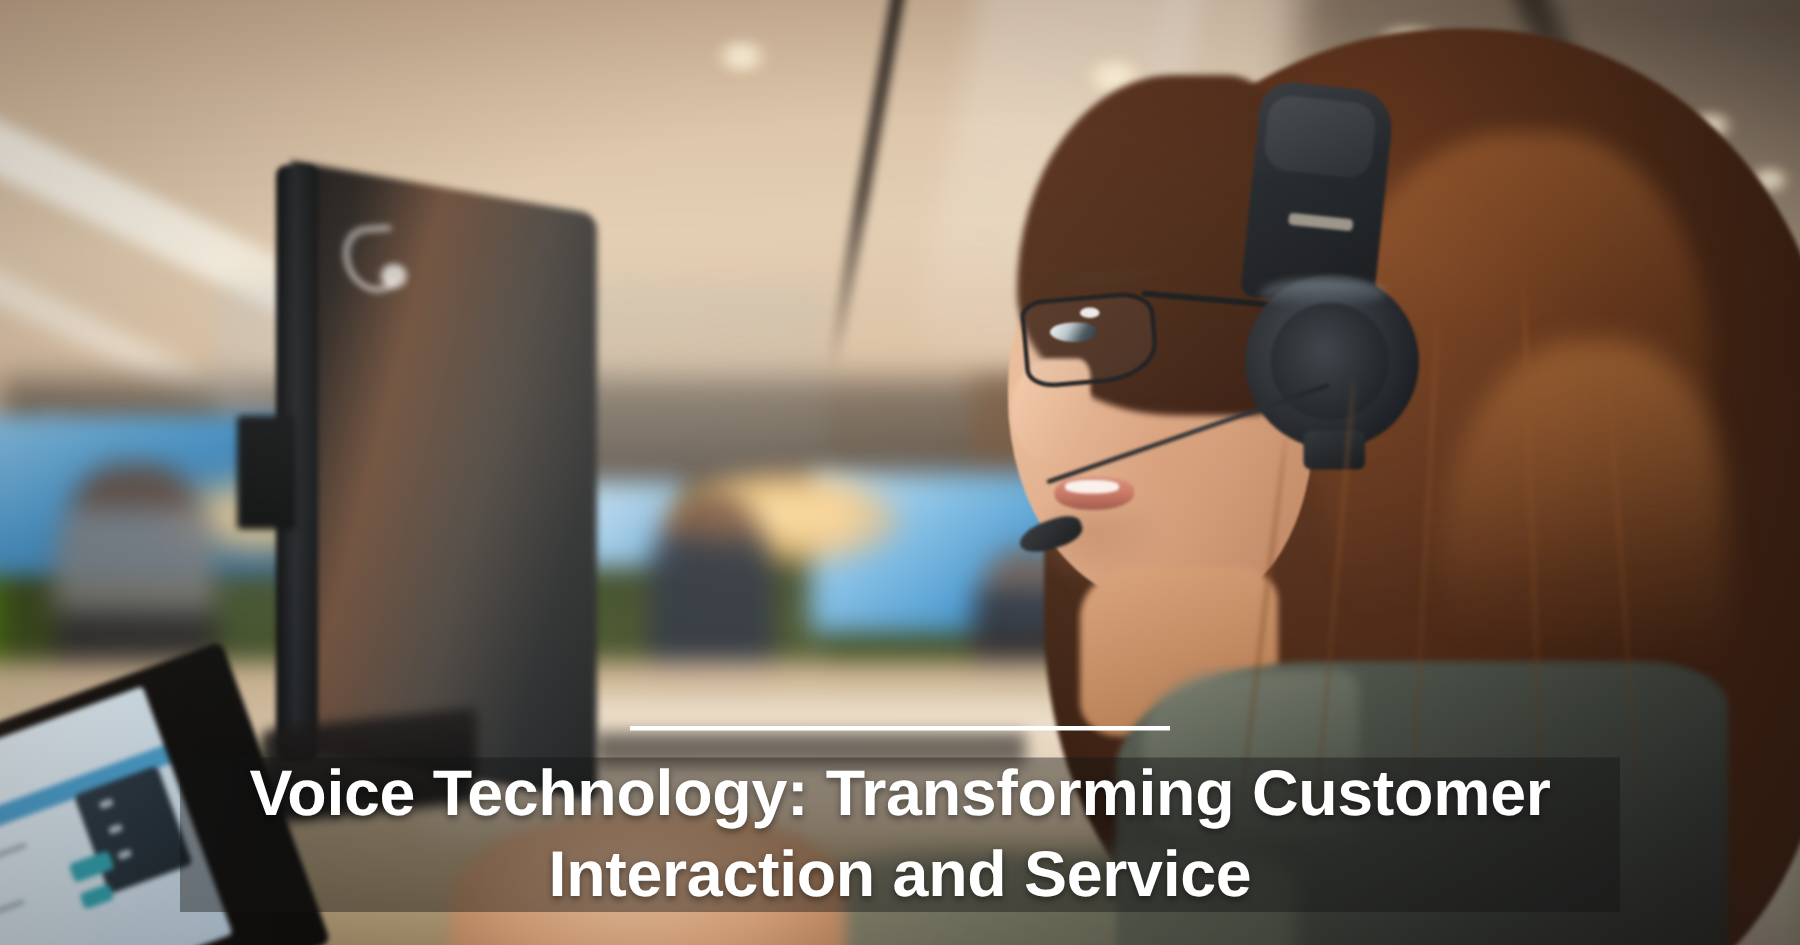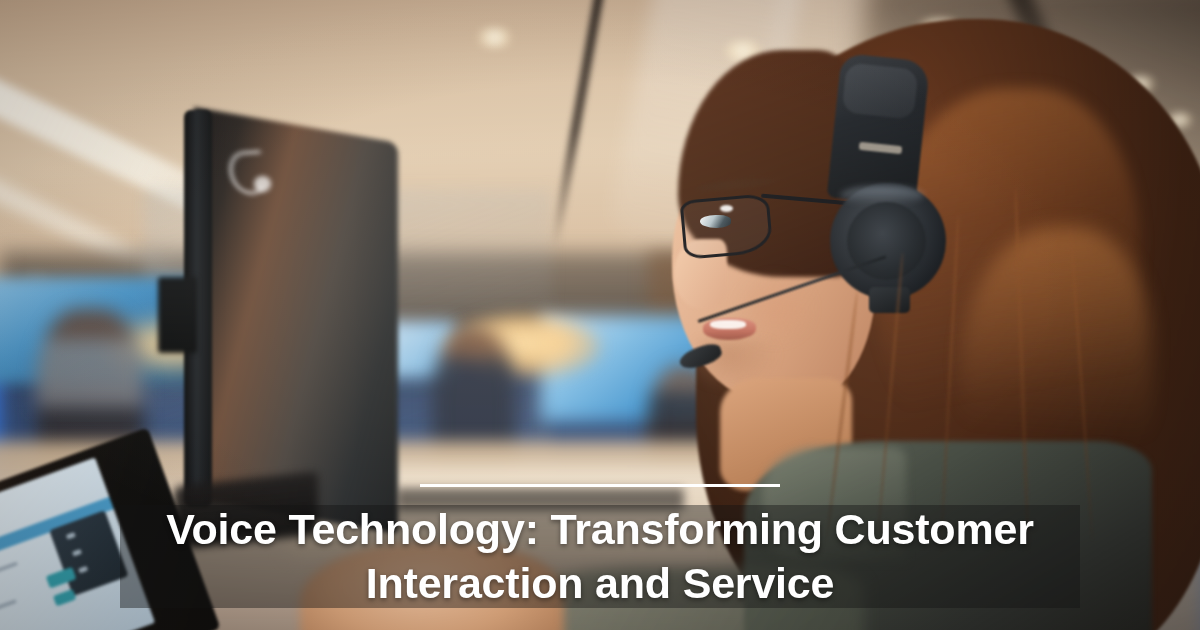--- a/index.html
+++ b/index.html
@@ -9,21 +9,21 @@
     background: #000;
   }
   * { box-sizing: border-box; }
 
   .stage {
     position: relative;
     width: 1200px;
     height: 630px;
     overflow: hidden;
     font-family: "Liberation Sans", "DejaVu Sans", sans-serif;
-    background: #3b82f6;
+    background: #4d7c0f;
   }
 
   
   .photo {
     position: absolute;
     inset: 0;
     overflow: hidden;
   }
 
   

